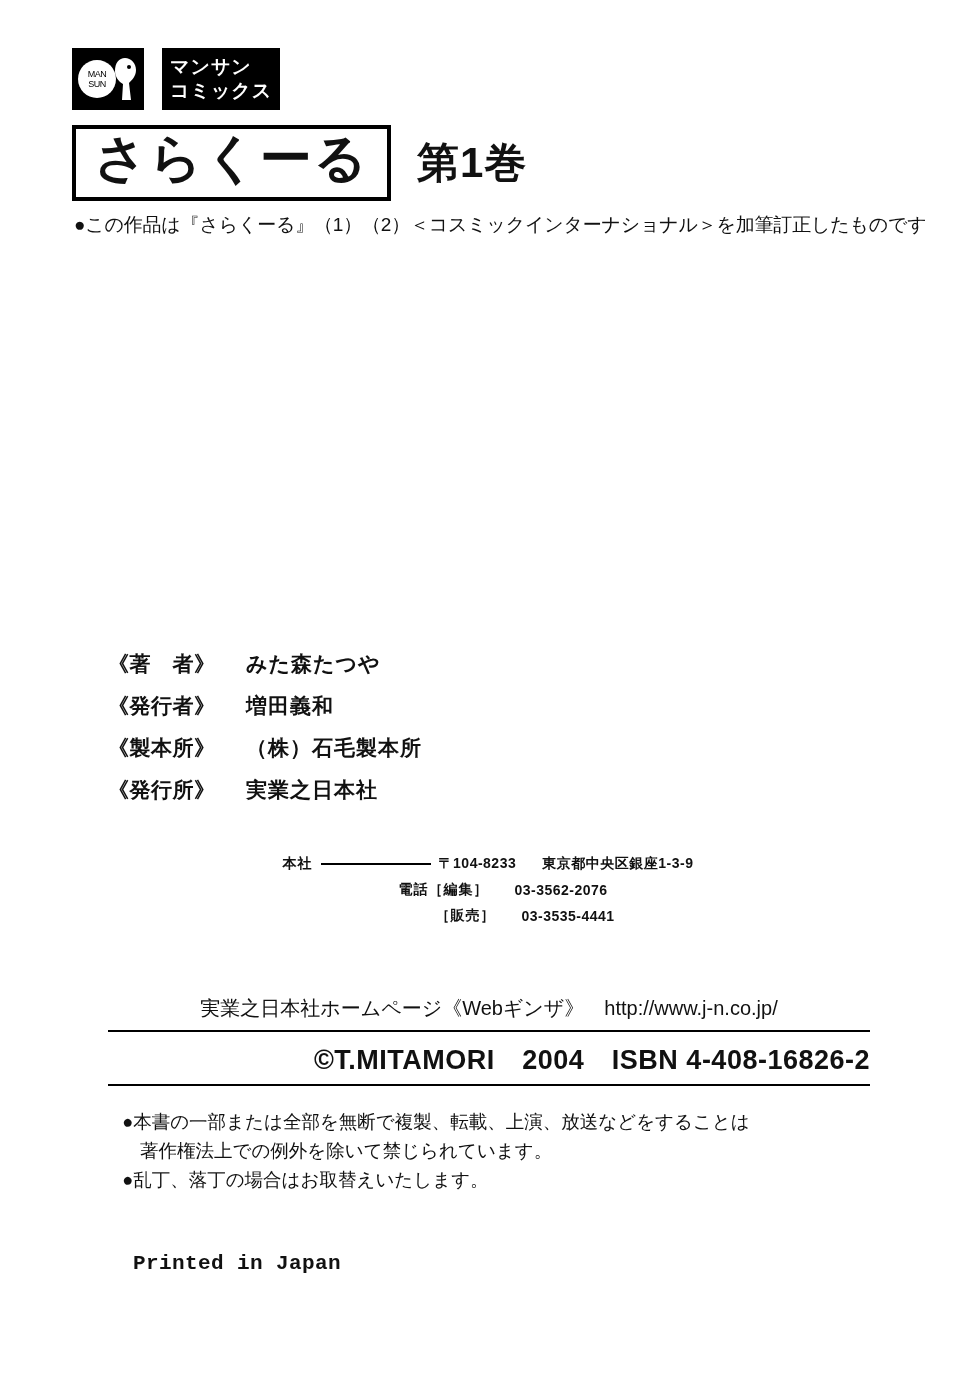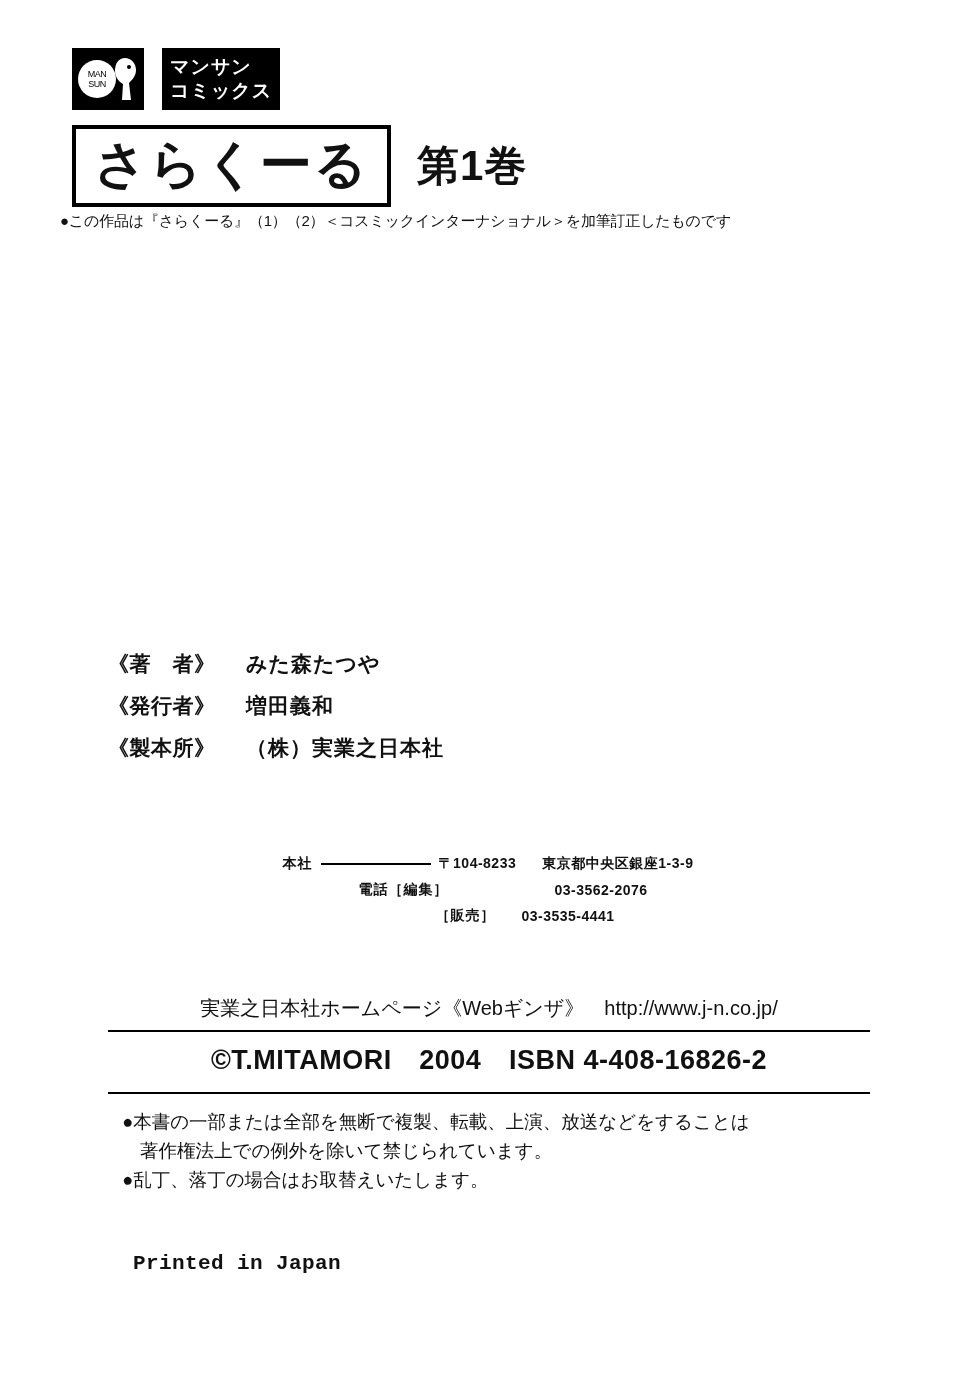--- a/index.html
+++ b/index.html
@@ -81,41 +81,41 @@
   
   .title-row {
     position: absolute;
     left: 72px;
     top: 125px;
     display: flex;
     align-items: center;
   }
   .title-box {
     border: 4px solid #000;
-    padding: 6px 18px 10px 18px;
+    padding: 0 18px 10px 18px;
     font-size: 52px;
     font-weight: bold;
     line-height: 58px;
     letter-spacing: 2px;
     white-space: nowrap;
   }
   .volume {
     margin-left: 26px;
     font-size: 42px;
     font-weight: bold;
     letter-spacing: 1px;
     white-space: nowrap;
   }
 
   
   .source-note {
     position: absolute;
-    left: 60px;
+    left: 74px;
     top: 212px;
-    font-size: 15px;
+    font-size: 19px;
     letter-spacing: -0.2px;
     white-space: nowrap;
   }
 
   
   .colophon {
     position: absolute;
     left: 108px;
     top: 650px;
     width: 760px;
@@ -163,21 +163,21 @@
     background: #000;
     margin: 0 8px;
   }
   .addr-line .val {
     letter-spacing: 0.5px;
   }
   .addr-line .gap {
     display: inline-block;
     width: 26px;
   }
-  .addr-line.indent1 { padding-left: 30px; gap: 40px; }
+  .addr-line.indent1 { padding-left: 30px; }
   .addr-line.indent2 { padding-left: 74px; }
 
   
   .web-line {
     position: absolute;
     left: 108px;
     top: 995px;
     width: 762px;
     text-align: center;
     font-size: 20px;
@@ -186,25 +186,25 @@
     border-bottom: 2px solid #000;
     white-space: nowrap;
   }
 
   
   .isbn-line {
     position: absolute;
     left: 108px;
     top: 1042px;
     width: 762px;
-    text-align: center;
+    text-align: right;
     font-size: 27px;
     font-weight: bold;
     letter-spacing: 0.5px;
-    padding-bottom: 14px;
+    padding-bottom: 6px;
     border-bottom: 2px solid #000;
     white-space: nowrap;
   }
 
   
   .legal {
     position: absolute;
     left: 122px;
     top: 1108px;
     width: 740px;
@@ -256,21 +256,25 @@
   <div class="credit-row">
     <div class="credit-label">《著　者》</div>
     <div class="credit-value">みた森たつや</div>
   </div>
   <div class="credit-row">
     <div class="credit-label">《発行者》</div>
     <div class="credit-value">増田義和</div>
   </div>
   <div class="credit-row">
     <div class="credit-label">《製本所》</div>
-    <div class="credit-value">（株）実業之日本社</div>
+    <div class="credit-value">（株）石毛製本所</div>
+  </div>
+  <div class="credit-row">
+    <div class="credit-label">《発行所》</div>
+    <div class="credit-value">実業之日本社</div>
   </div>
 </div>
 
 <div class="address-block">
   <div class="addr-line">
     <span class="lbl">本社</span>
     <span class="rule-dash"></span>
     <span class="val">〒104‐8233</span>
     <span class="gap"></span>
     <span class="val">東京都中央区銀座1‐3‐9</span>

